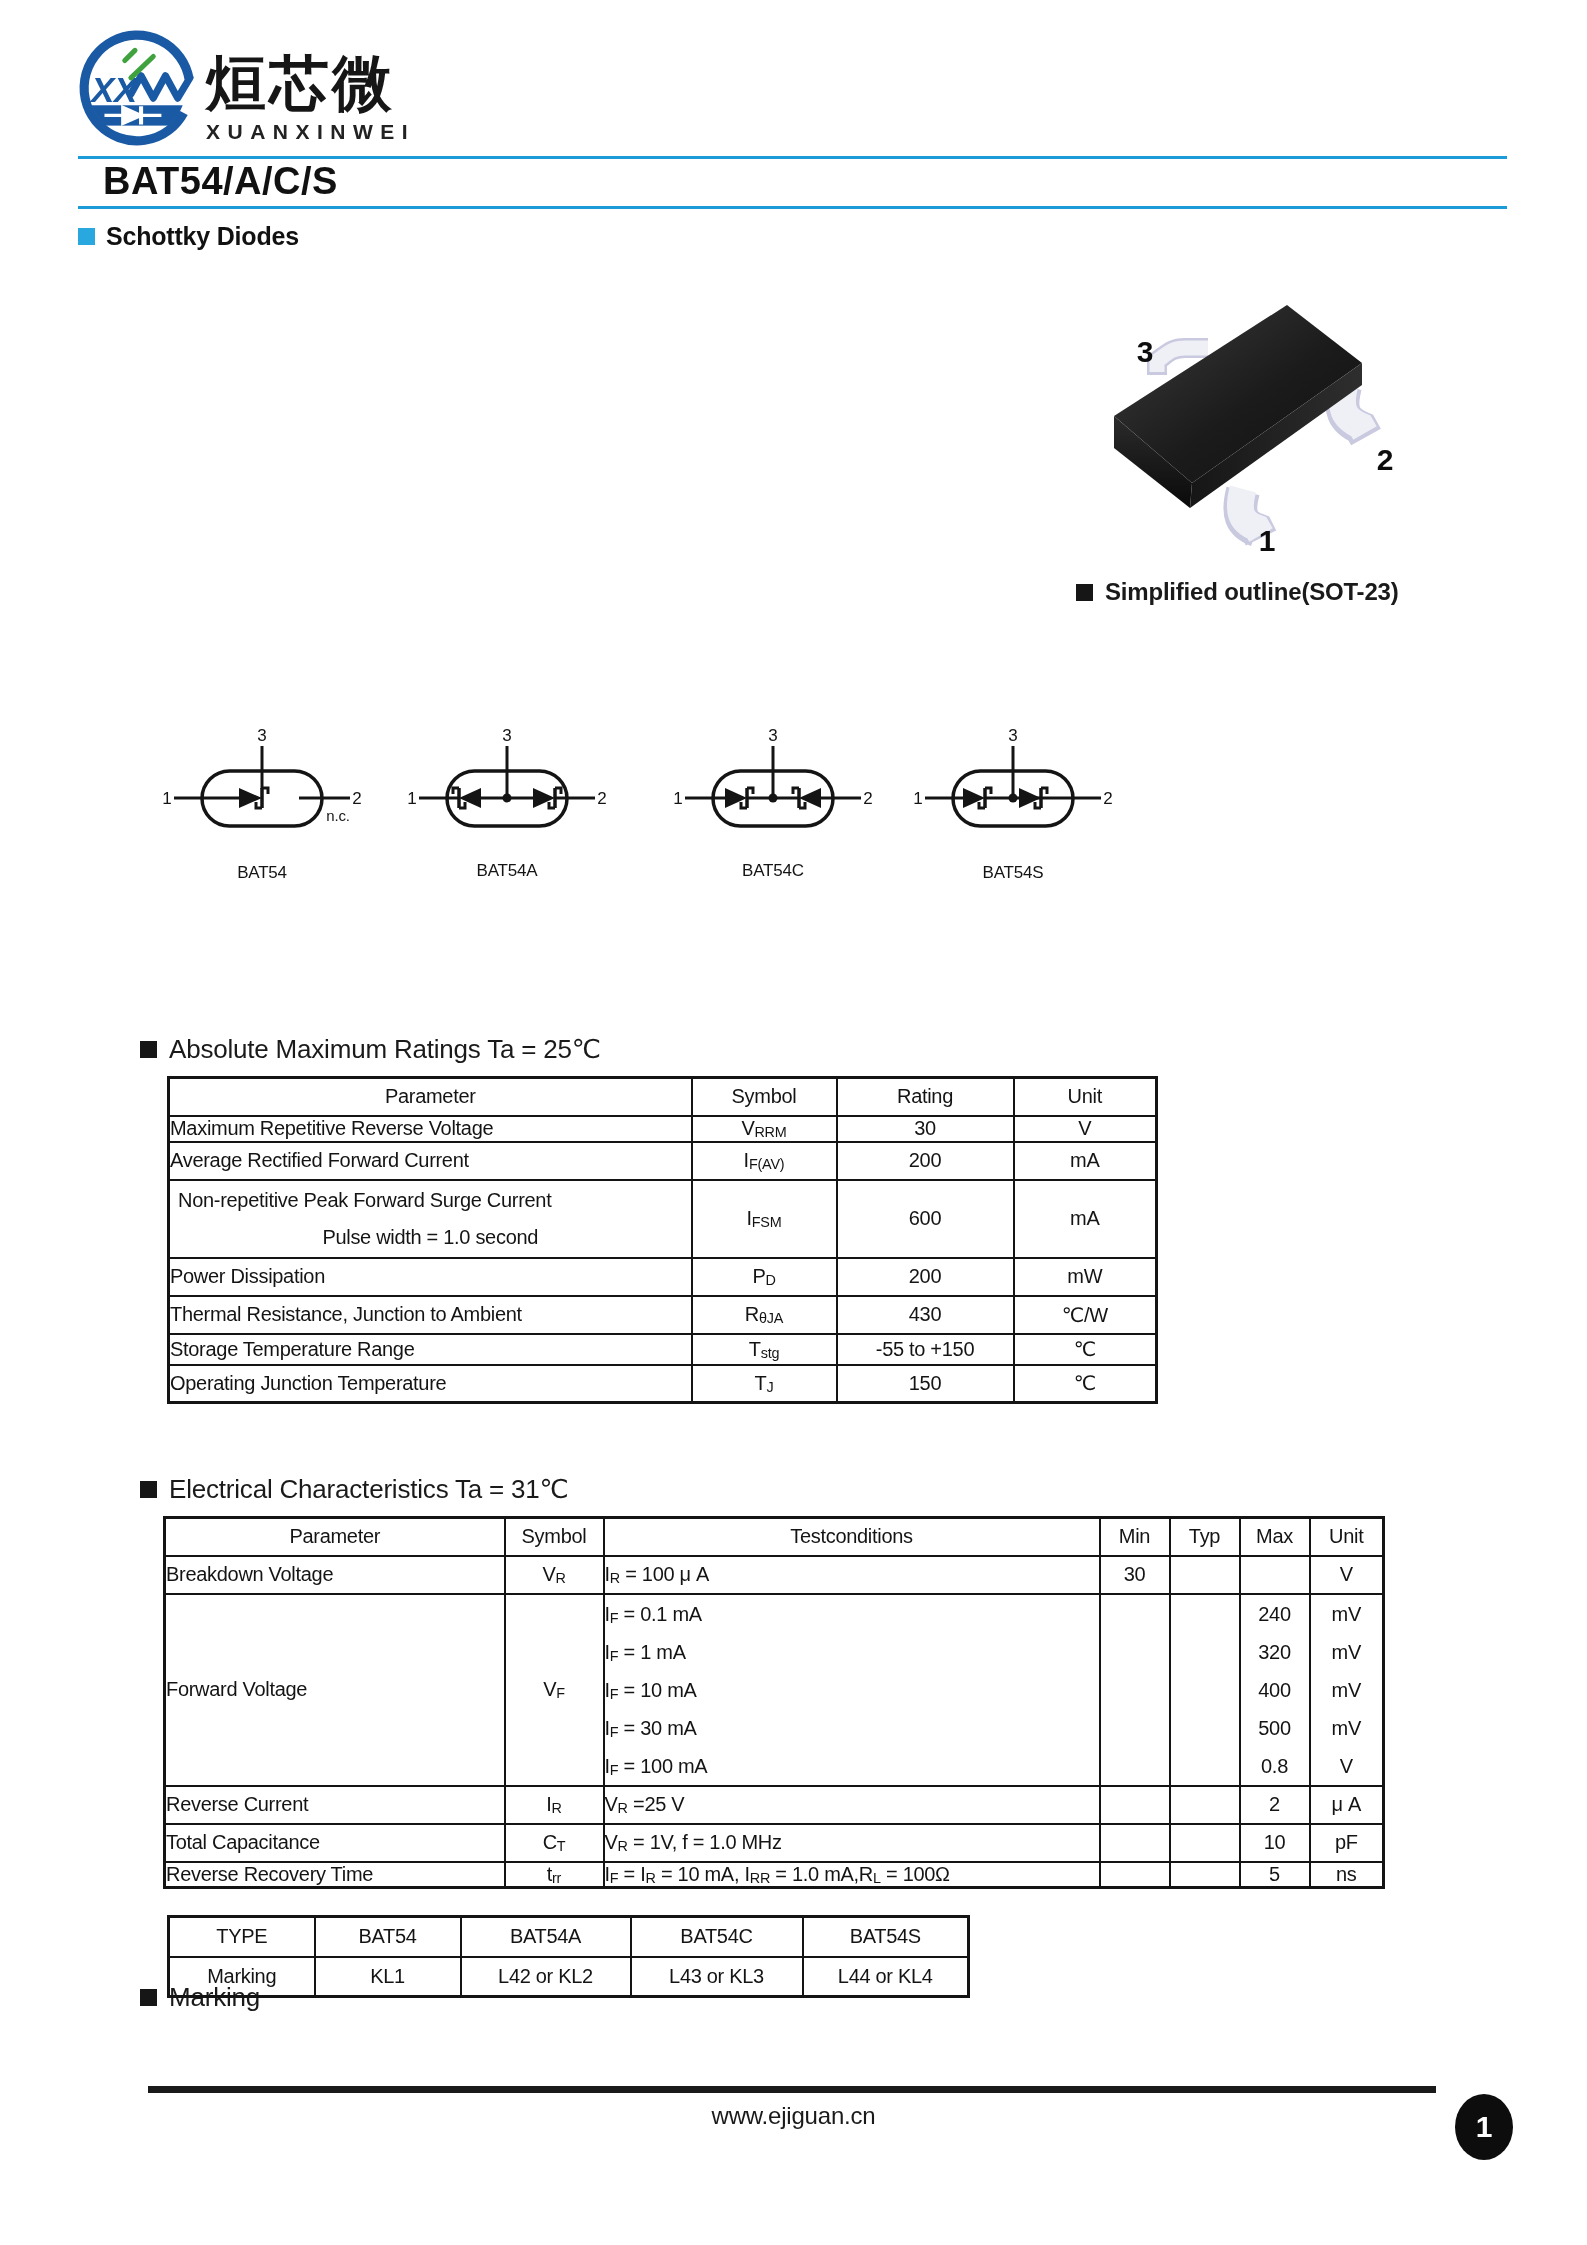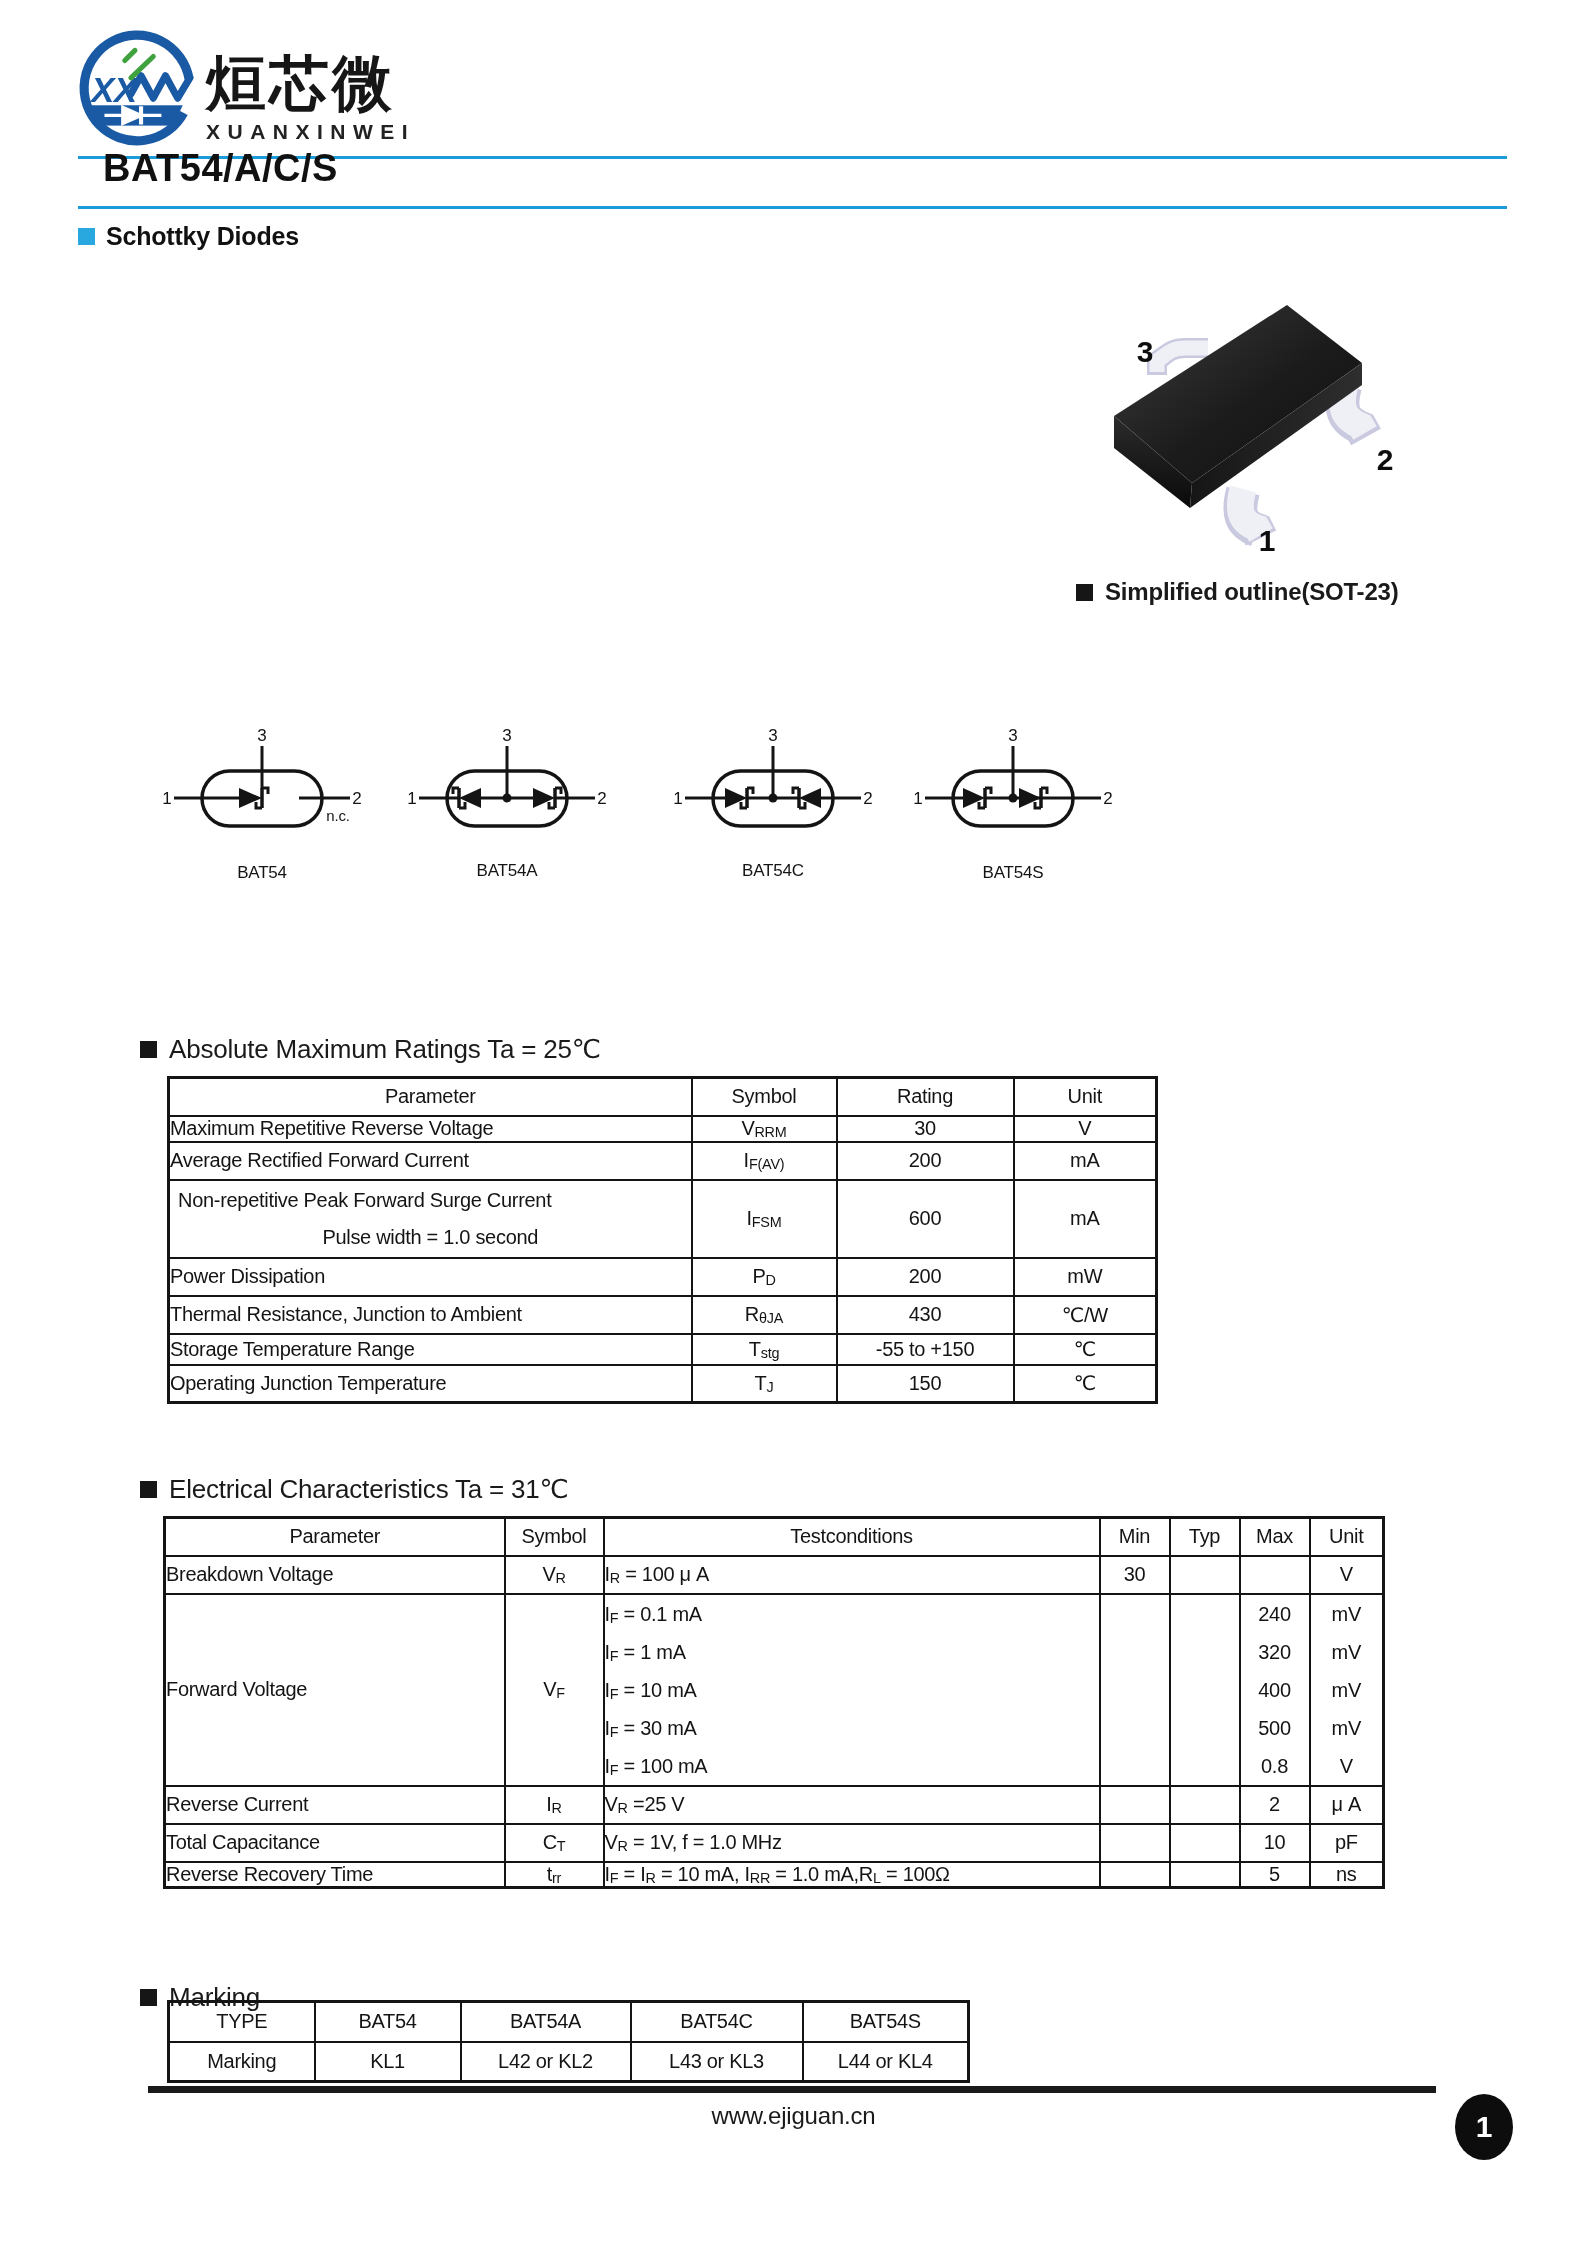--- a/index.html
+++ b/index.html
@@ -6,21 +6,21 @@
   body { font-family:"Liberation Sans","DejaVu Sans",sans-serif; color:#141414; }
   .page { position:relative; width:1587px; height:2245px; background:#ffffff; overflow:hidden; letter-spacing:-0.2px; }
   .abs { position:absolute; }
 
   
   .logo-wrap { left:76px; top:26px; display:flex; align-items:flex-start; gap:8px; }
   .logo-names { display:flex; flex-direction:column; margin-top:28px; }
   .logo-cn { font-size:60px; font-weight:900; color:#161616; letter-spacing:3px; line-height:1.0; }
   .logo-en { font-size:21px; font-weight:700; color:#222; letter-spacing:7.5px; margin-top:6px; }
   .rule { height:3px; background:#1b9cd8; }
-  .doc-title { left:103px; top:147px; font-size:38px; font-weight:700; letter-spacing:0.5px; color:#111; }
+  .doc-title { left:103px; top:160px; font-size:38px; font-weight:700; letter-spacing:0.5px; color:#111; }
   .subtitle-row { left:78px; top:222px; display:flex; align-items:center; gap:11px; }
   .sq { display:inline-block; }
   .sq-cyan { width:17px; height:17px; background:#29a8e0; }
   .sq-black { width:17px; height:17px; background:#161616; }
   .subtitle-text { font-size:25px; font-weight:700; color:#111; }
 
   
   .sec-head { display:flex; align-items:center; gap:12px; }
   .sec-head .txt { font-size:26px; color:#1a1a1a; }
   .sec-head.bold .txt { font-weight:700; }
@@ -390,21 +390,21 @@
       <td class="cell-center">ns</td>
     </tr>
   </tbody>
     </table>
 
   <div class="abs sec-head" style="left:140px; top:1982px;">
     <span class="sq sq-black"></span>
     <span class="txt">Marking</span>
   </div>
 
-  <table class="abs dtable" style="left:167px; top:2000px; width:800px;">
+  <table class="abs dtable" style="left:167px; top:1915px; width:800px;">
     <colgroup>
         <col style="width:146px">
         <col style="width:146px">
         <col style="width:170px">
         <col style="width:172px">
         <col style="width:166px">
       </colgroup>
     <tbody>
         <tr style="height:40px">
       <td class="cell-center">TYPE</td>

